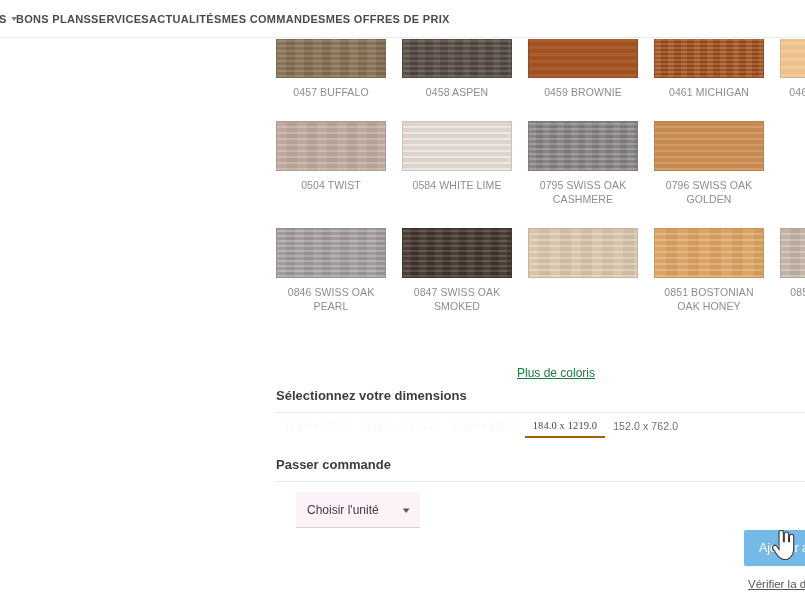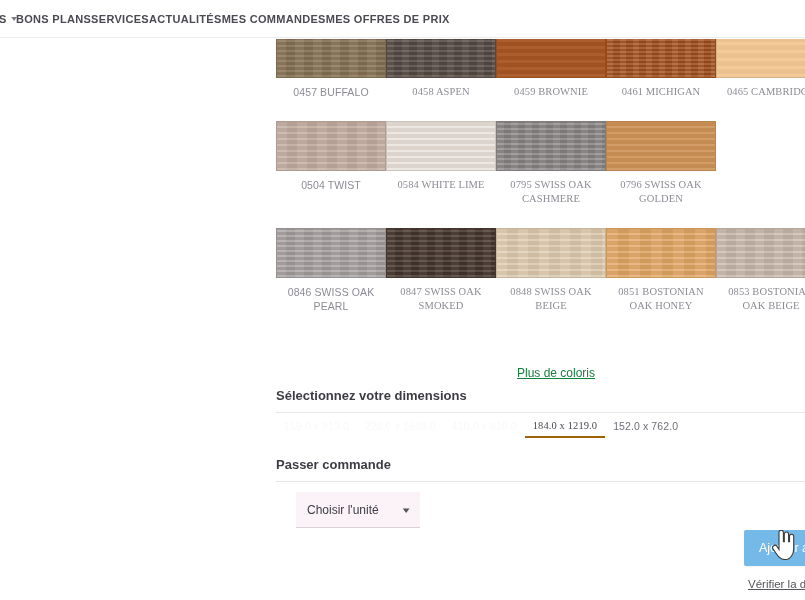--- a/index.html
+++ b/index.html
@@ -70,21 +70,21 @@
     display: flex;
     flex-wrap: wrap;
   }
   .swatch-cell {
     width: 110px;
     margin-right: 0px;
     margin-bottom: 22px;
     text-align: center;
     cursor: pointer;
   }
-  .swatch-cell + .swatch-cell { margin-left: 0; font-family: Liberation Serif, serif; }
+  .swatch-cell + .swatch-cell { margin-left: 16px; }
   .swatch-row {
     display: flex;
     width: 560px;
     justify-content: flex-start;
     gap: 0px;
   }
   .swatch-cell { flex: 0 0 110px; }
   .swatch-img {
     width: 110px;
     height: 50px;
@@ -362,21 +362,20 @@
       <div class="swatch-cell">
         <span class="swatch-img" style="background:#4c3c33">
             <span class="grain" style="background-image:repeating-linear-gradient(0deg,rgba(255,255,255,.10) 0 2px,rgba(0,0,0,.12) 2px 5px),repeating-linear-gradient(90deg,rgba(255,255,255,.05) 0 8px,rgba(0,0,0,.07) 8px 16px)"></span>
           </span>
         <div class="swatch-label">0847 SWISS OAK SMOKED</div>
       </div>
       <div class="swatch-cell">
         <span class="swatch-img" style="background:#ddc9ad">
             <span class="grain" style="background-image:repeating-linear-gradient(0deg,rgba(255,255,255,.20) 0 2px,rgba(0,0,0,.04) 2px 6px),repeating-linear-gradient(90deg,rgba(255,255,255,.08) 0 10px,rgba(0,0,0,.03) 10px 21px)"></span>
           </span>
-        <div class="swatch-label">0848 SWISS OAK BEIGE</div>
       </div>
       <div class="swatch-cell">
         <span class="swatch-img" style="background:#e3a765">
             <span class="grain" style="background-image:repeating-linear-gradient(0deg,rgba(255,255,255,.14) 0 2px,rgba(0,0,0,.05) 2px 6px),repeating-linear-gradient(90deg,rgba(255,255,255,.07) 0 11px,rgba(0,0,0,.03) 11px 22px)"></span>
           </span>
         <div class="swatch-label">0851 BOSTONIAN OAK HONEY</div>
       </div>
       <div class="swatch-cell">
         <span class="swatch-img" style="background:#c9b9ac">
             <span class="grain" style="background-image:repeating-linear-gradient(0deg,rgba(255,255,255,.18) 0 2px,rgba(0,0,0,.05) 2px 6px),repeating-linear-gradient(90deg,rgba(255,255,255,.06) 0 9px,rgba(0,0,0,.04) 9px 19px)"></span>

